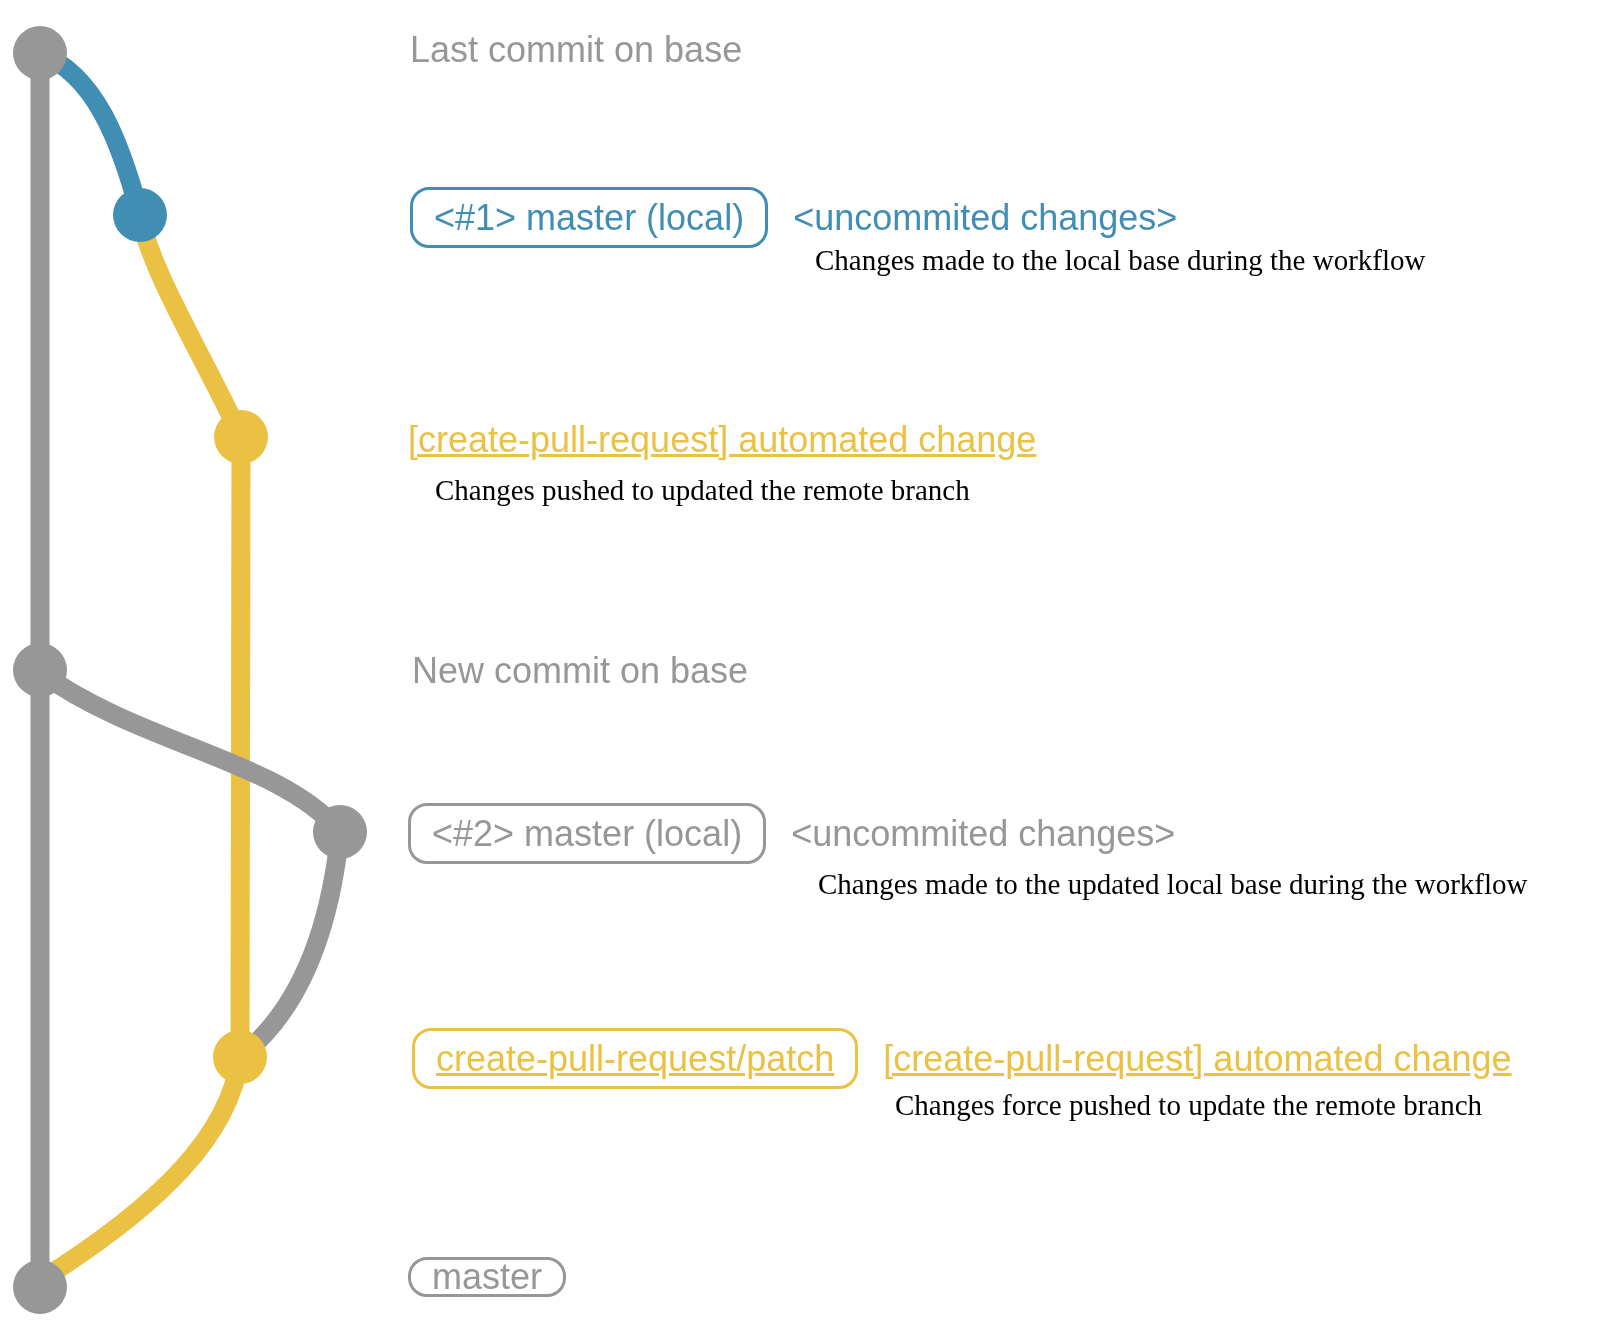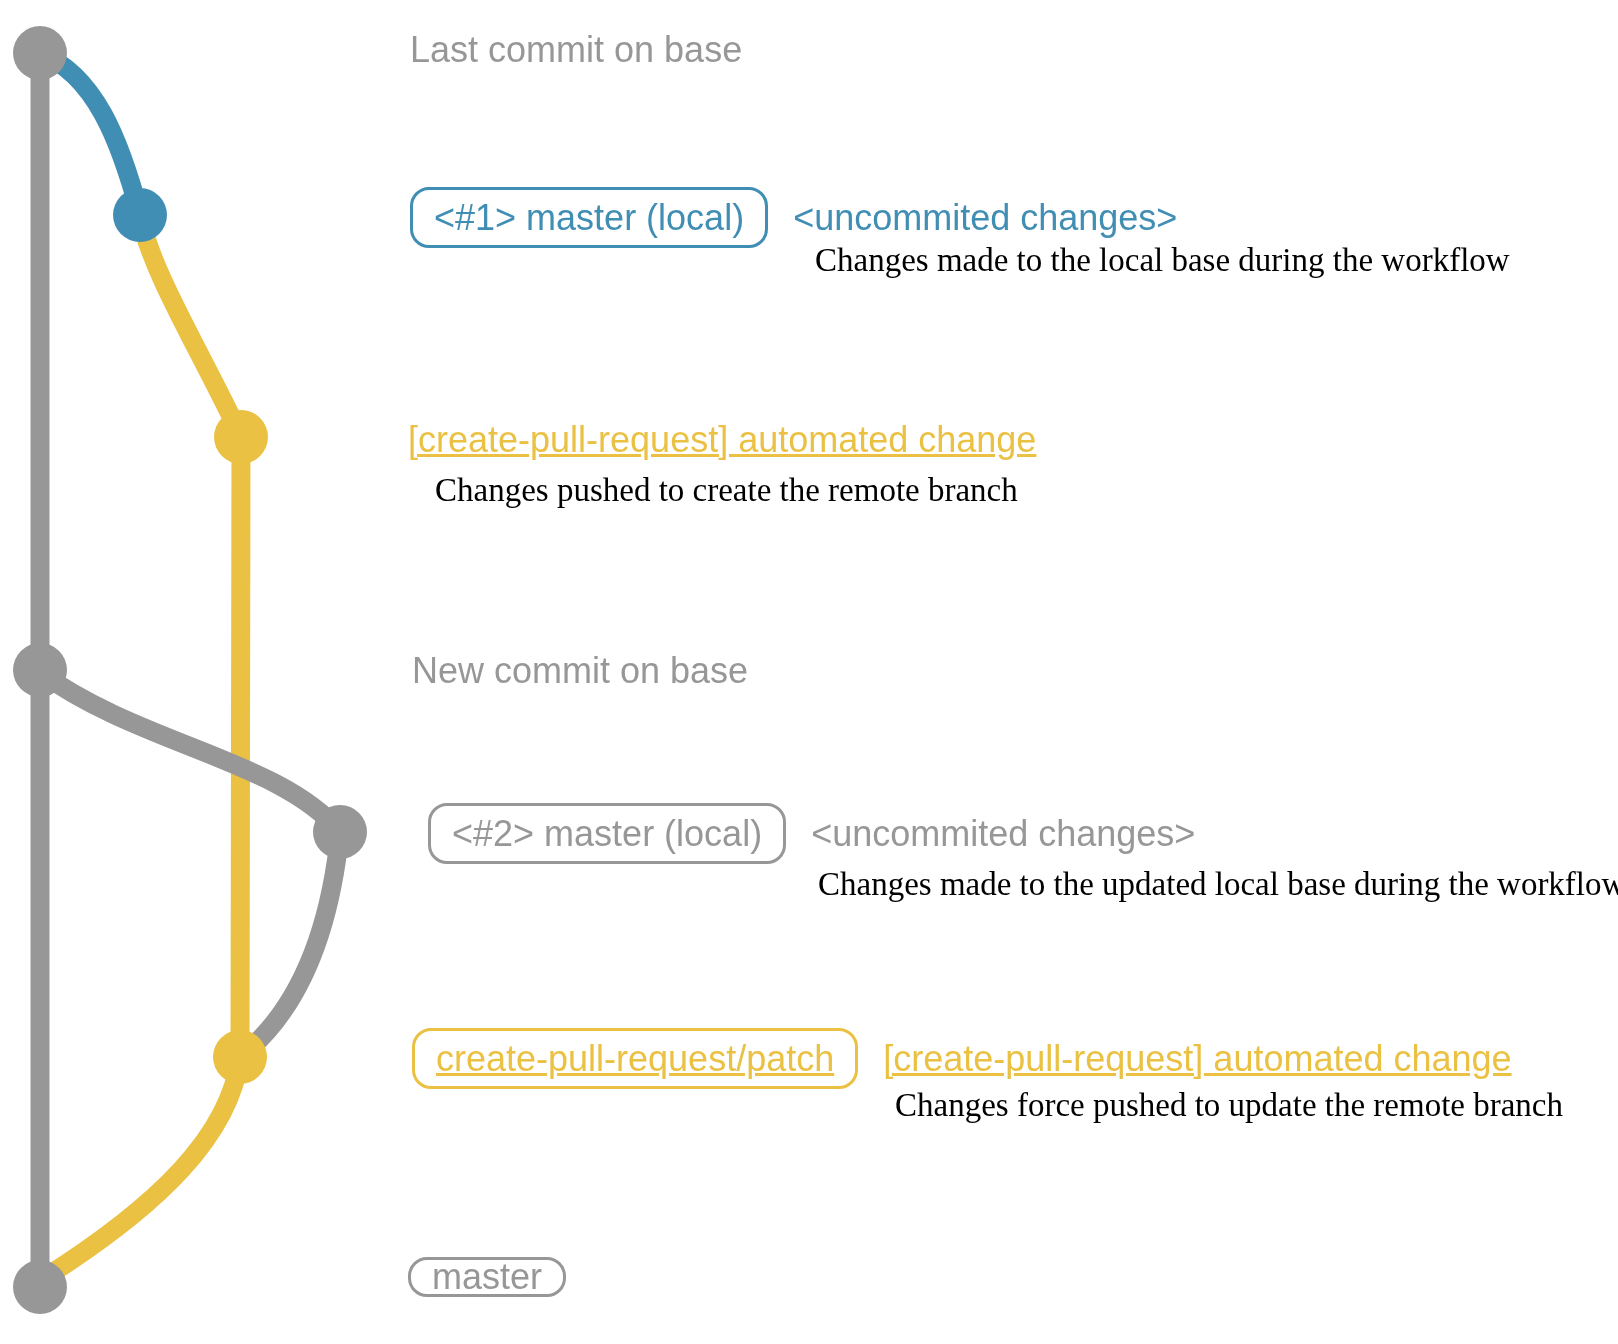--- a/index.html
+++ b/index.html
@@ -33,21 +33,21 @@
     border-radius: 19px;
     padding: 16px 21px;
     font-size: 36px;
   }
   .badge.h61 { height: 61px; }
   .badge.h58 { height: 40px; }
   .side-label { font-size: 36px; line-height: 44px; }
   .desc {
     position: absolute;
     font-family: "Liberation Serif", serif;
-    font-size: 33px;
+    font-size: 29px;
     line-height: 38px;
     color: var(--ink, #000);
     white-space: nowrap;
   }
   .blue   { color: var(--blue, #418eb4);   border-color: var(--blue, #418eb4); }
   .gray   { color: var(--gray, #979797);   border-color: var(--gray, #979797); }
   .yellow { color: var(--yellow, #eac142); border-color: var(--yellow, #eac142); text-decoration: underline; }
 </style>
 </head>
 <body style="--gray: #979797; --blue: #418eb4; --yellow: #eac142; --ink: #000000; --background: #ffffff;">
@@ -78,25 +78,25 @@
 
   <div class="row plain" style="left:410px; top:28px;">Last commit on base</div>
 
   <div class="row" style="left:410px; top:187px;">
     <div class="badge h61 blue">&lt;#1&gt; master (local)</div>
     <div class="side-label blue" style="margin-left:25px;">&lt;uncommited changes&gt;</div>
   </div>
   <div class="desc" style="left:815px; top:241px;">Changes made to the local base during the workflow</div>
 
   <div class="row side-label yellow" style="left:408px; top:418px;">[create-pull-request] automated change</div>
-  <div class="desc" style="left:435px; top:471px;">Changes pushed to create the remote branch</div>
+  <div class="desc" style="left:435px; top:471px;">Changes pushed to updated the remote branch</div>
 
   <div class="row plain" style="left:412px; top:649px;">New commit on base</div>
 
-  <div class="row" style="left:428px; top:803px;">
+  <div class="row" style="left:408px; top:803px;">
     <div class="badge h61 gray">&lt;#2&gt; master (local)</div>
     <div class="side-label gray" style="margin-left:25px;">&lt;uncommited changes&gt;</div>
   </div>
   <div class="desc" style="left:818px; top:865px;">Changes made to the updated local base during the workflow</div>
 
   <div class="row" style="left:412px; top:1028px;">
     <div class="badge h61 yellow">create-pull-request/patch</div>
     <div class="side-label yellow" style="margin-left:25px;">[create-pull-request] automated change</div>
   </div>
   <div class="desc" style="left:895px; top:1086px;">Changes force pushed to update the remote branch</div>

